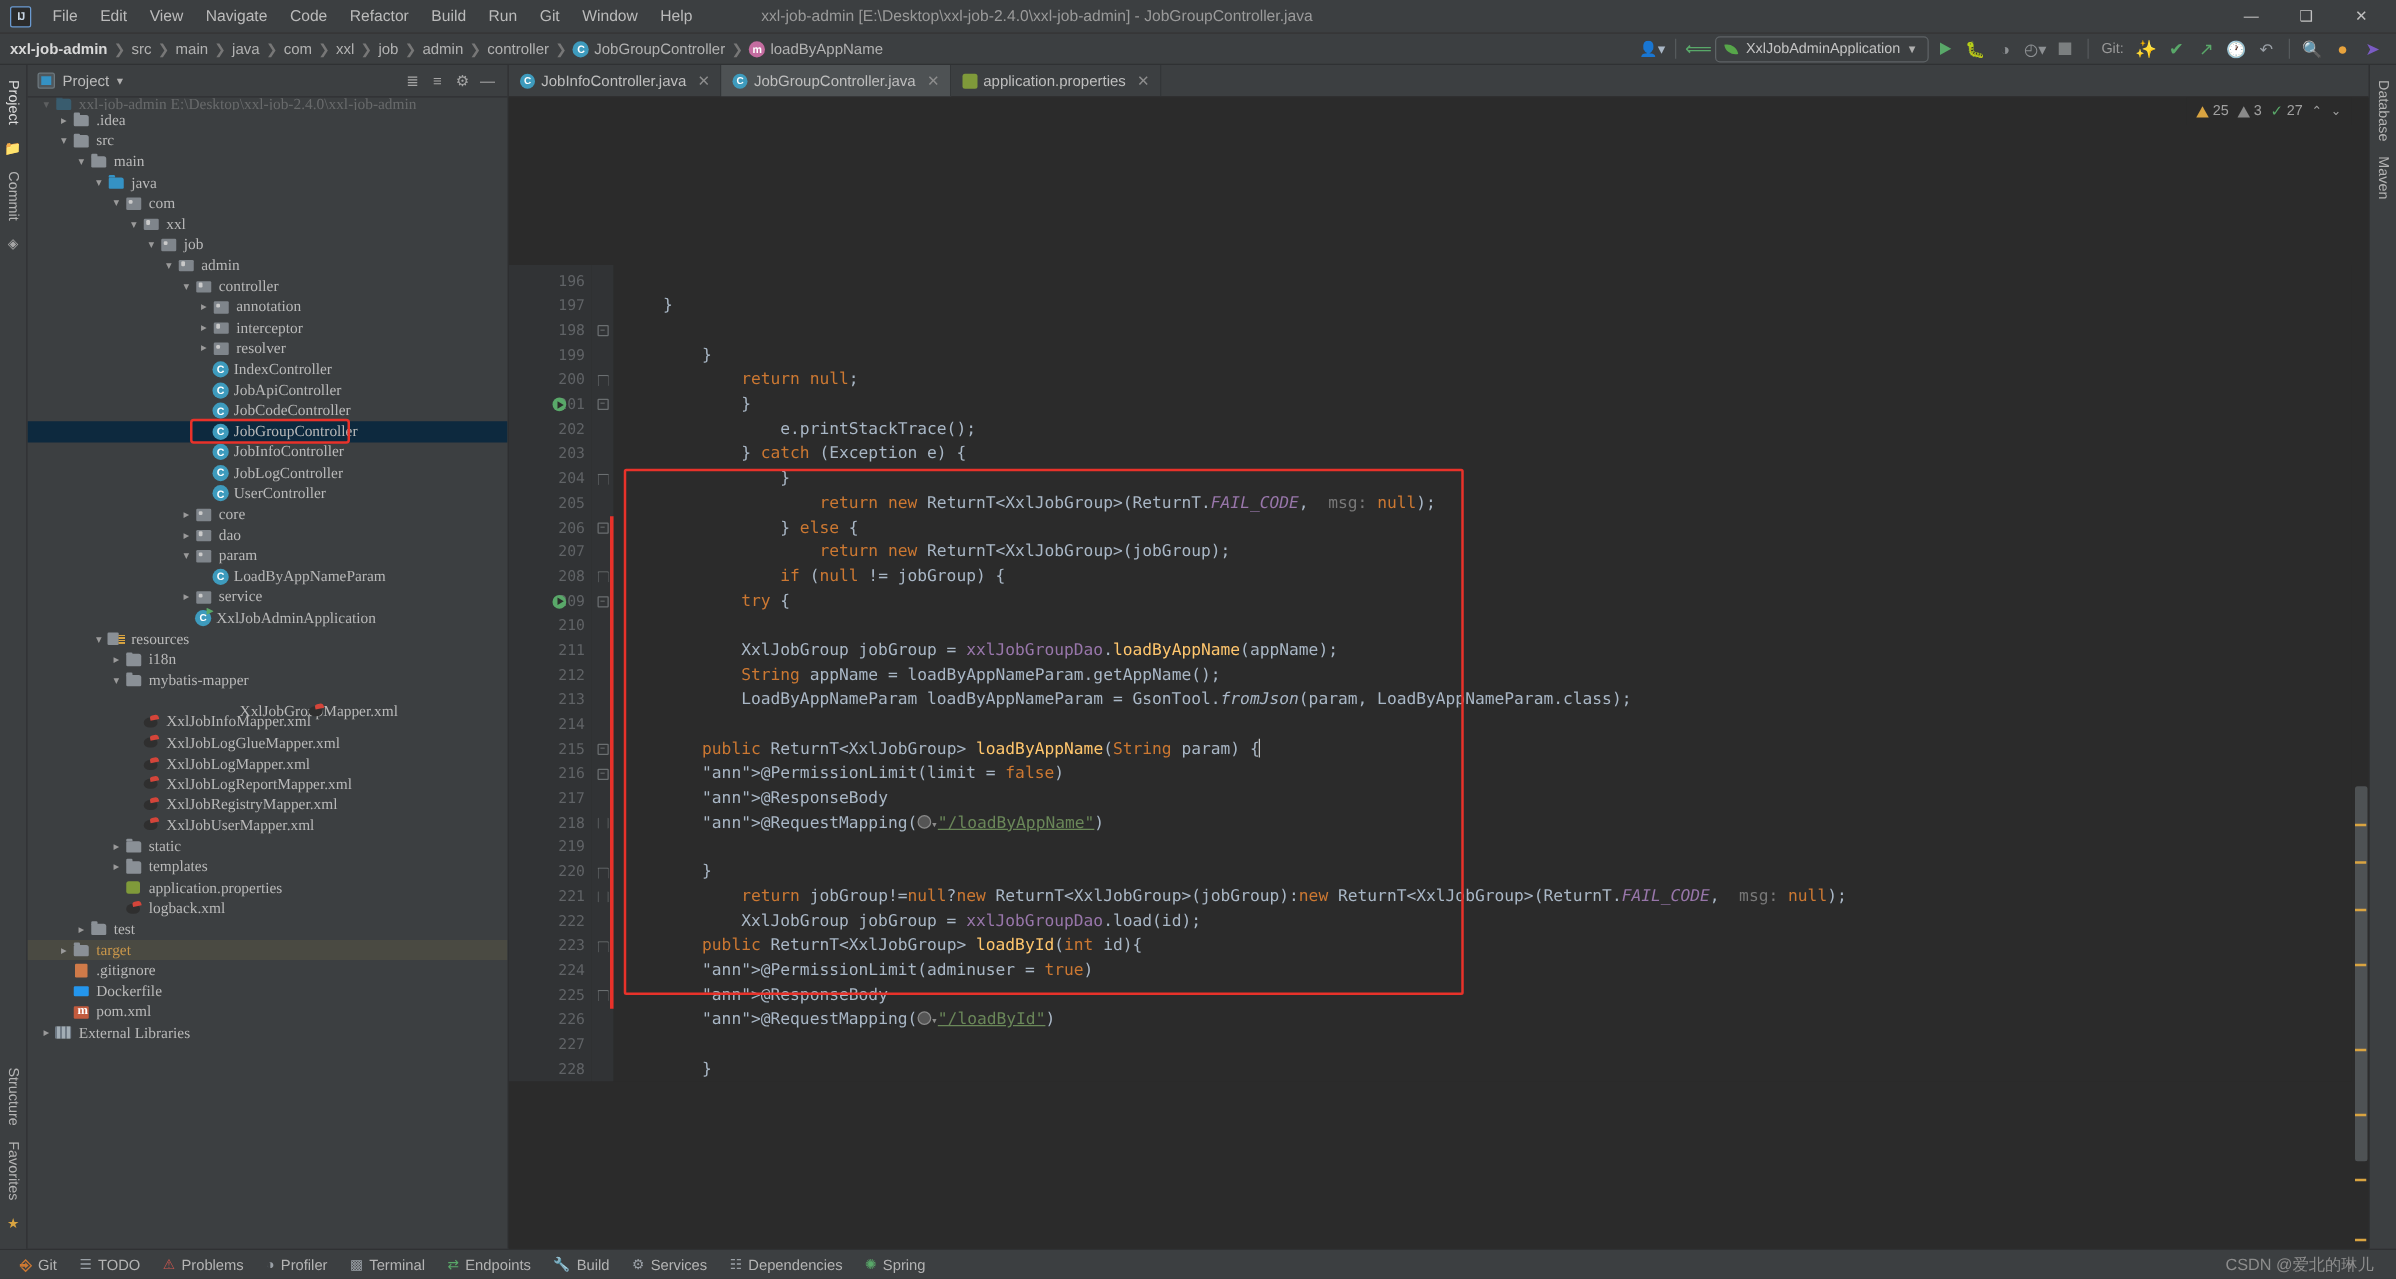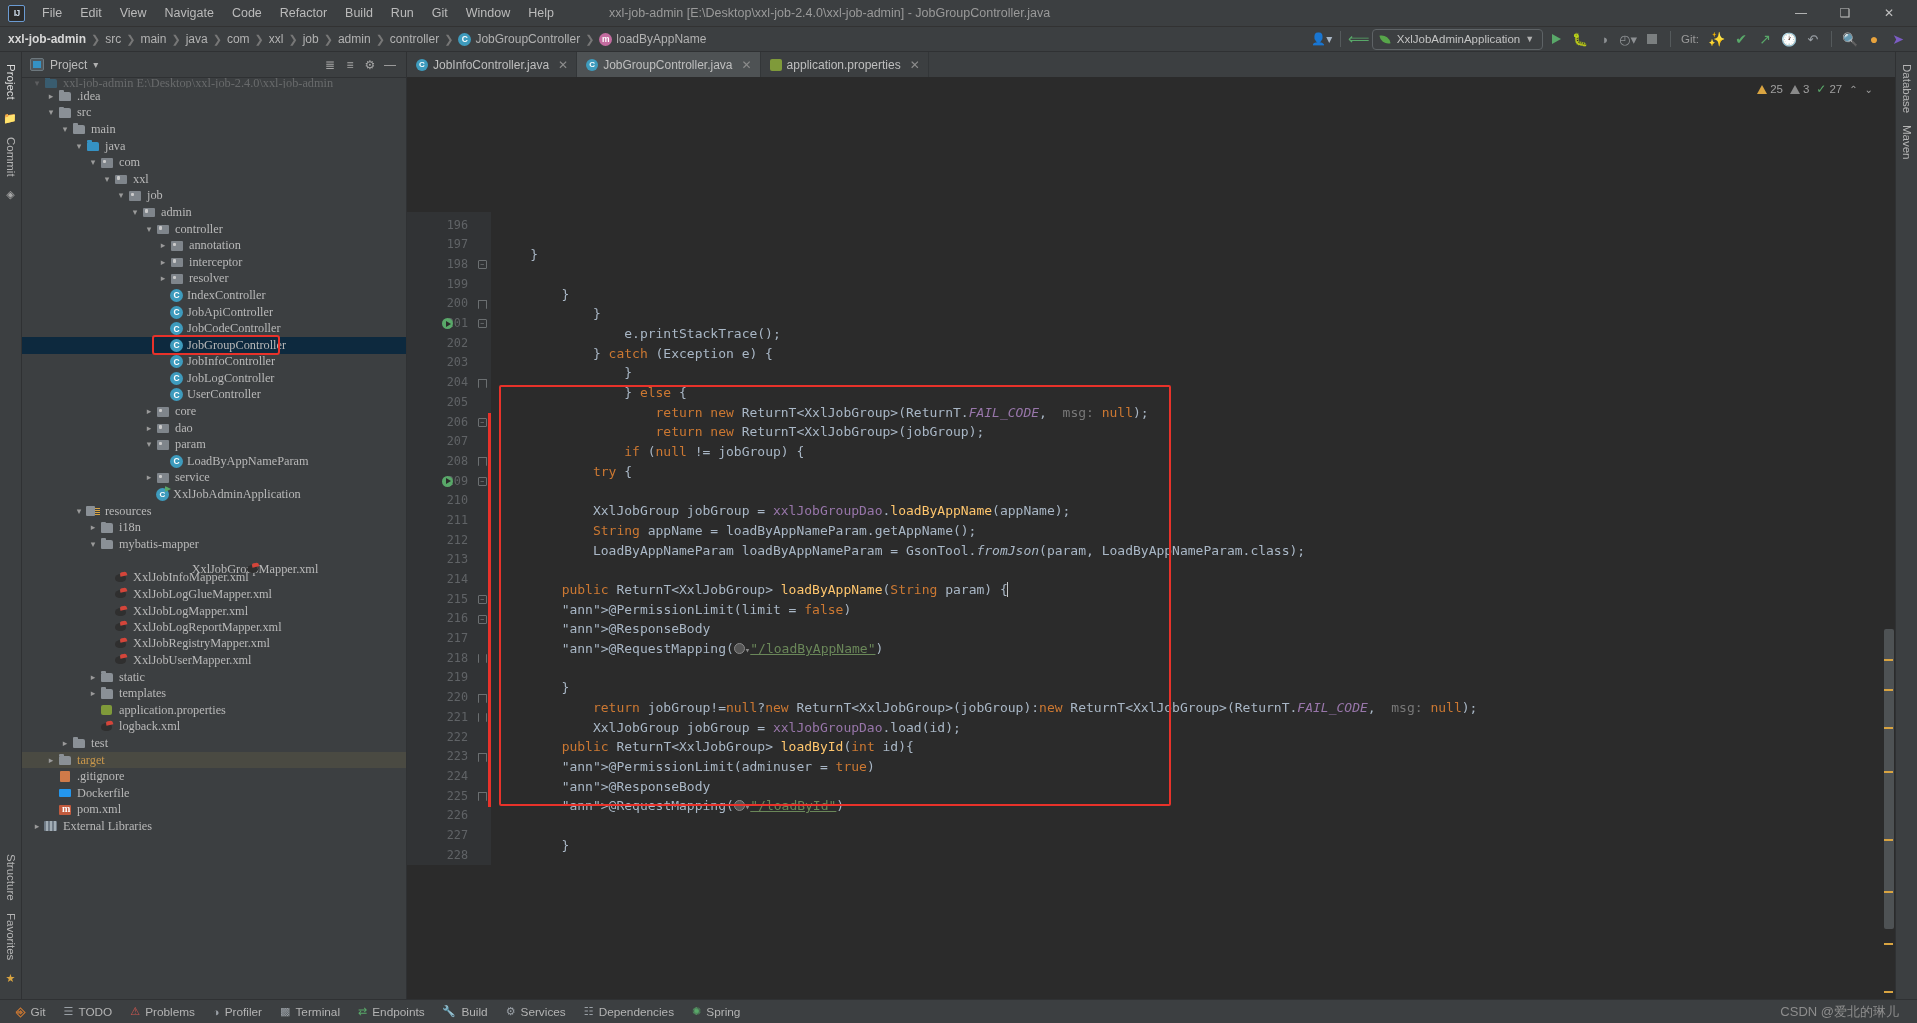--- a/index.html
+++ b/index.html
@@ -938,26 +938,27 @@
             <div class="fline"></div>
             <div class="fline"></div>
             <div class="fline"></div>
             <div class="mod-stripe" style="top: 201px; height: 394px; right: 0px;"></div>
           </div>
         <div class="code-scroll" id="codearea">
             <div class="cline"></div>
             <div class="cline">    }</div>
             <div class="cline"></div>
             <div class="cline">        }</div>
+            <div class="cline">            <span class="kw">return</span> <span class="kw">null</span>;</div>
             <div class="cline">            }</div>
             <div class="cline">                e.printStackTrace();</div>
             <div class="cline">            } <span class="kw">catch</span> (Exception e) {</div>
             <div class="cline">                }</div>
+            <div class="cline">                    <span class="kw">return</span> <span class="kw">new</span> ReturnT&lt;XxlJobGroup&gt;(ReturnT.<span class="constfld">FAIL_CODE</span>,  <span class="hint">msg:</span> <span class="kw">null</span>);</div>
             <div class="cline">                } <span class="kw">else</span> {</div>
-            <div class="cline">                    <span class="kw">return</span> <span class="kw">new</span> ReturnT&lt;XxlJobGroup&gt;(ReturnT.<span class="constfld">FAIL_CODE</span>,  <span class="hint">msg:</span> <span class="kw">null</span>);</div>
             <div class="cline">                    <span class="kw">return</span> <span class="kw">new</span> ReturnT&lt;XxlJobGroup&gt;(jobGroup);</div>
             <div class="cline">                <span class="kw">if</span> (<span class="kw">null</span> != jobGroup) {</div>
             <div class="cline">            <span class="kw">try</span> {</div>
             <div class="cline"></div>
             <div class="cline">            XxlJobGroup jobGroup = <span class="fld">xxlJobGroupDao</span>.<span class="mth">loadByAppName</span>(appName);</div>
             <div class="cline">            <span class="kw">String</span> appName = loadByAppNameParam.getAppName();</div>
             <div class="cline">            LoadByAppNameParam loadByAppNameParam = GsonTool.<span class="stat">fromJson</span>(param, LoadByAppNameParam.class);</div>
             <div class="cline"></div>
             <div class="cline">        <span class="kw">public</span> ReturnT&lt;XxlJobGroup&gt; <span class="mth">loadByAppName</span>(<span class="kw">String</span> param) {<span class="caret-bar"></span></div>
             <div class="cline">        <span class="&lt;span">"ann"</span>&gt;@PermissionLimit(limit = <span class="kw">false</span>)</div>

